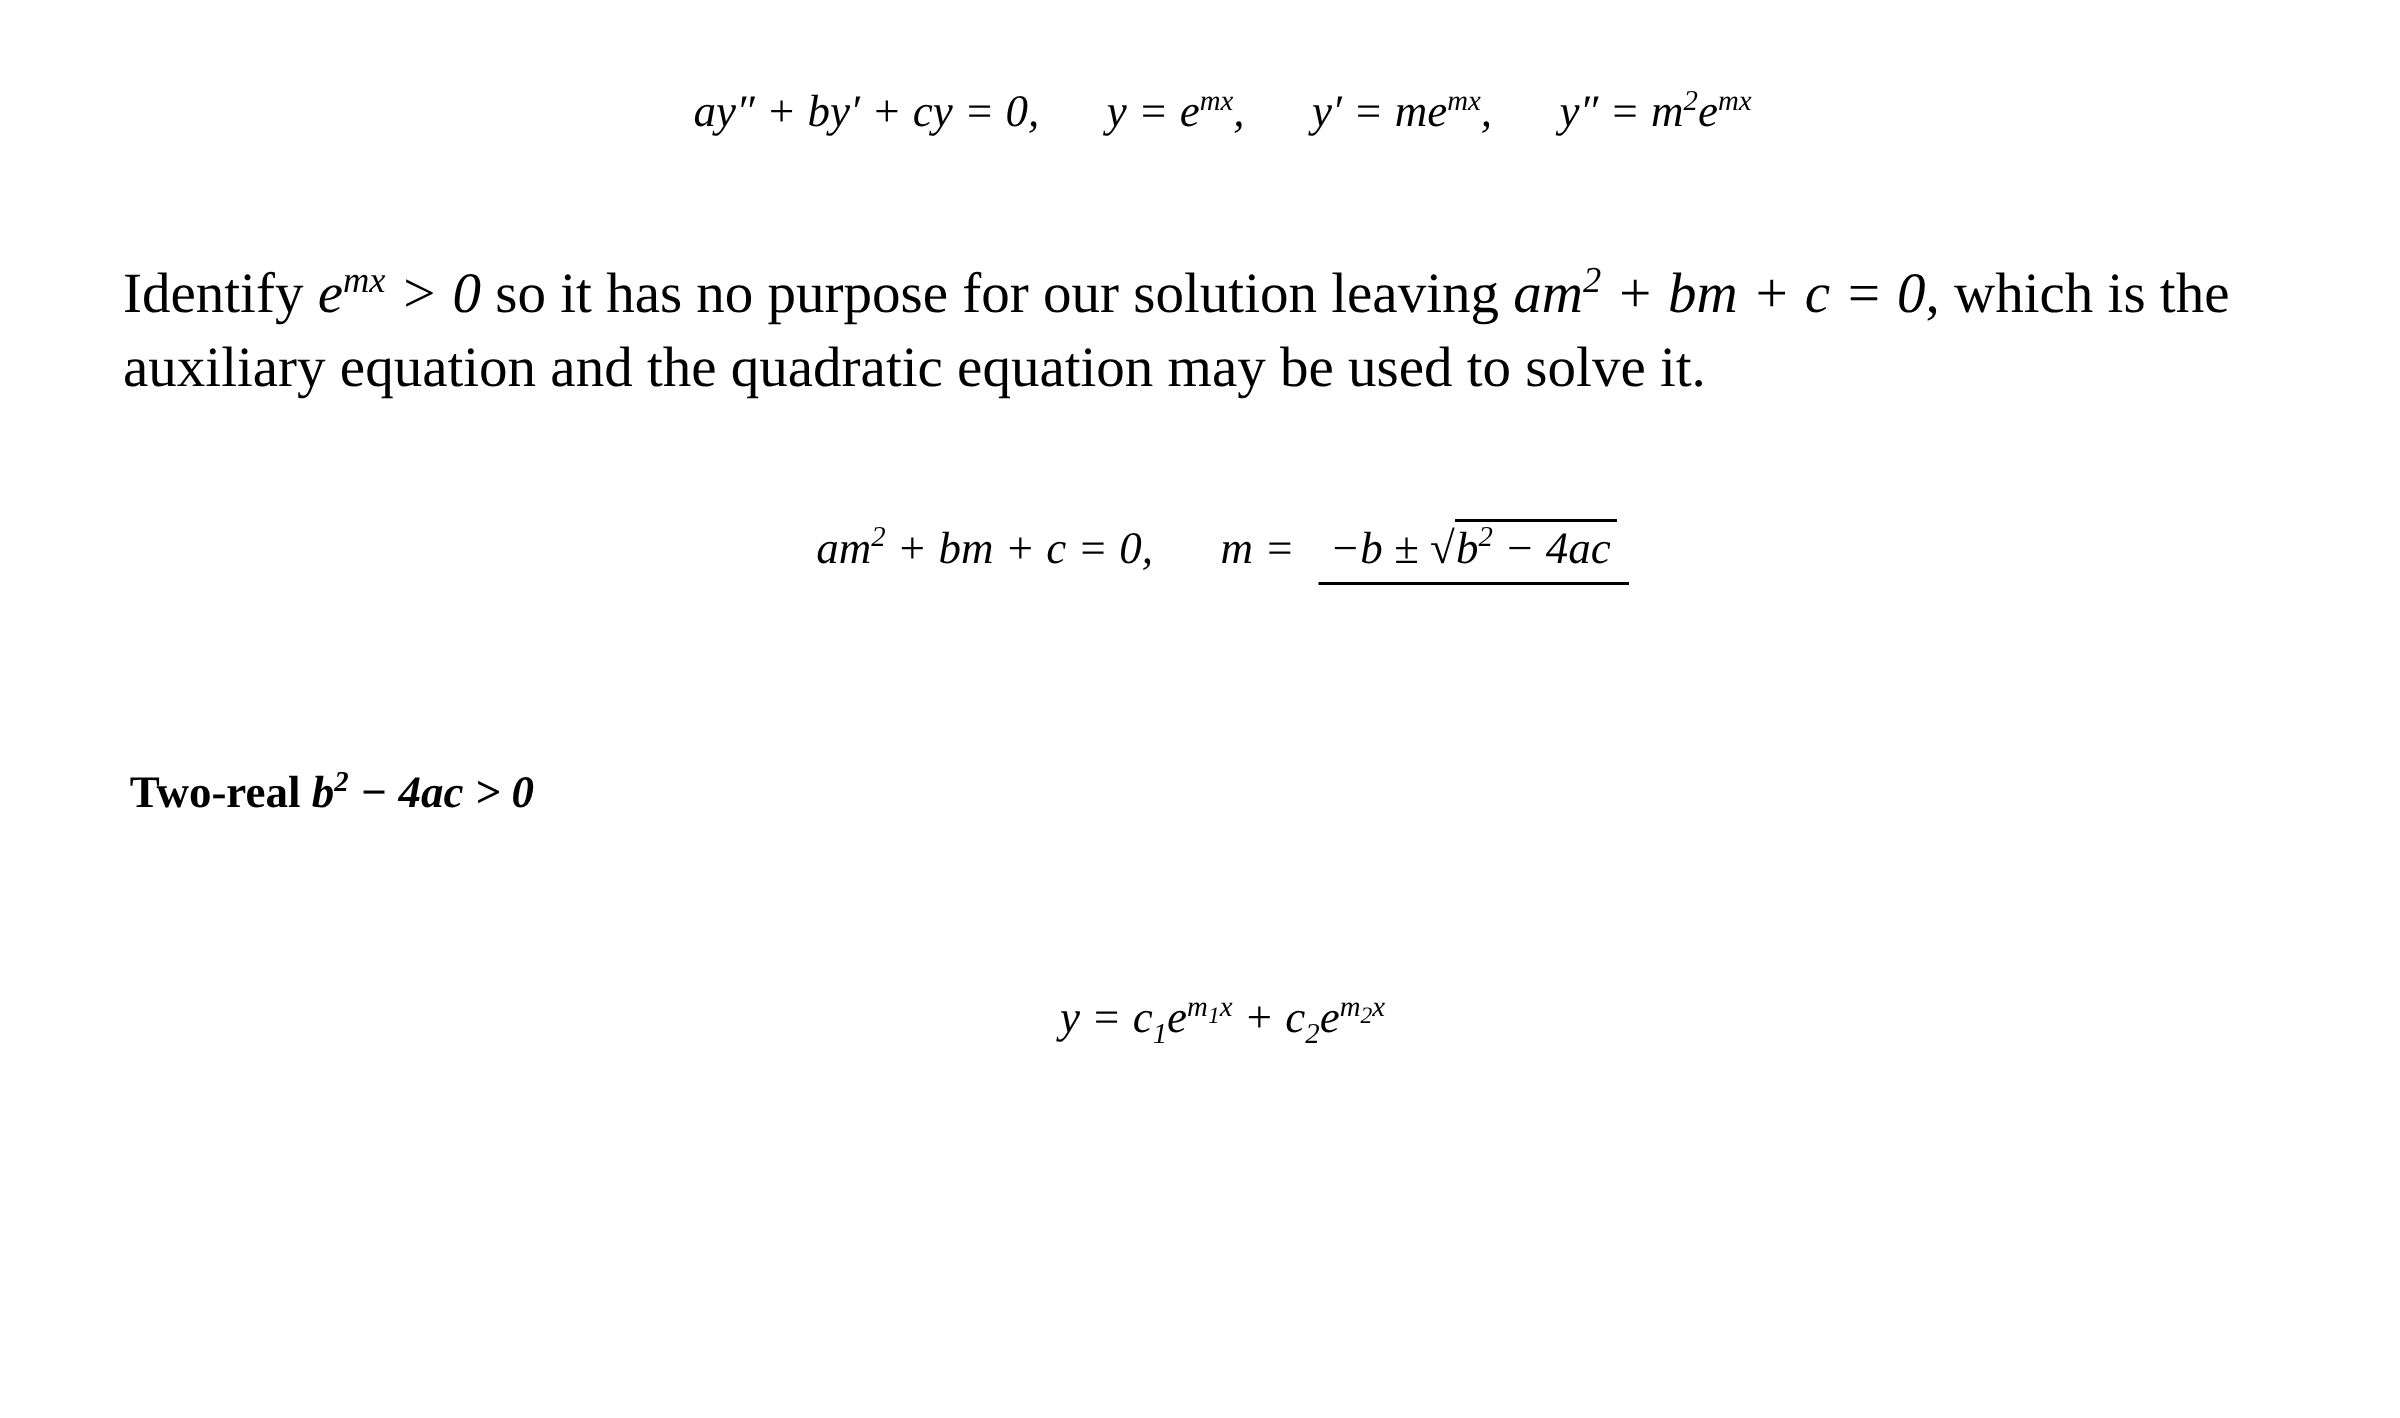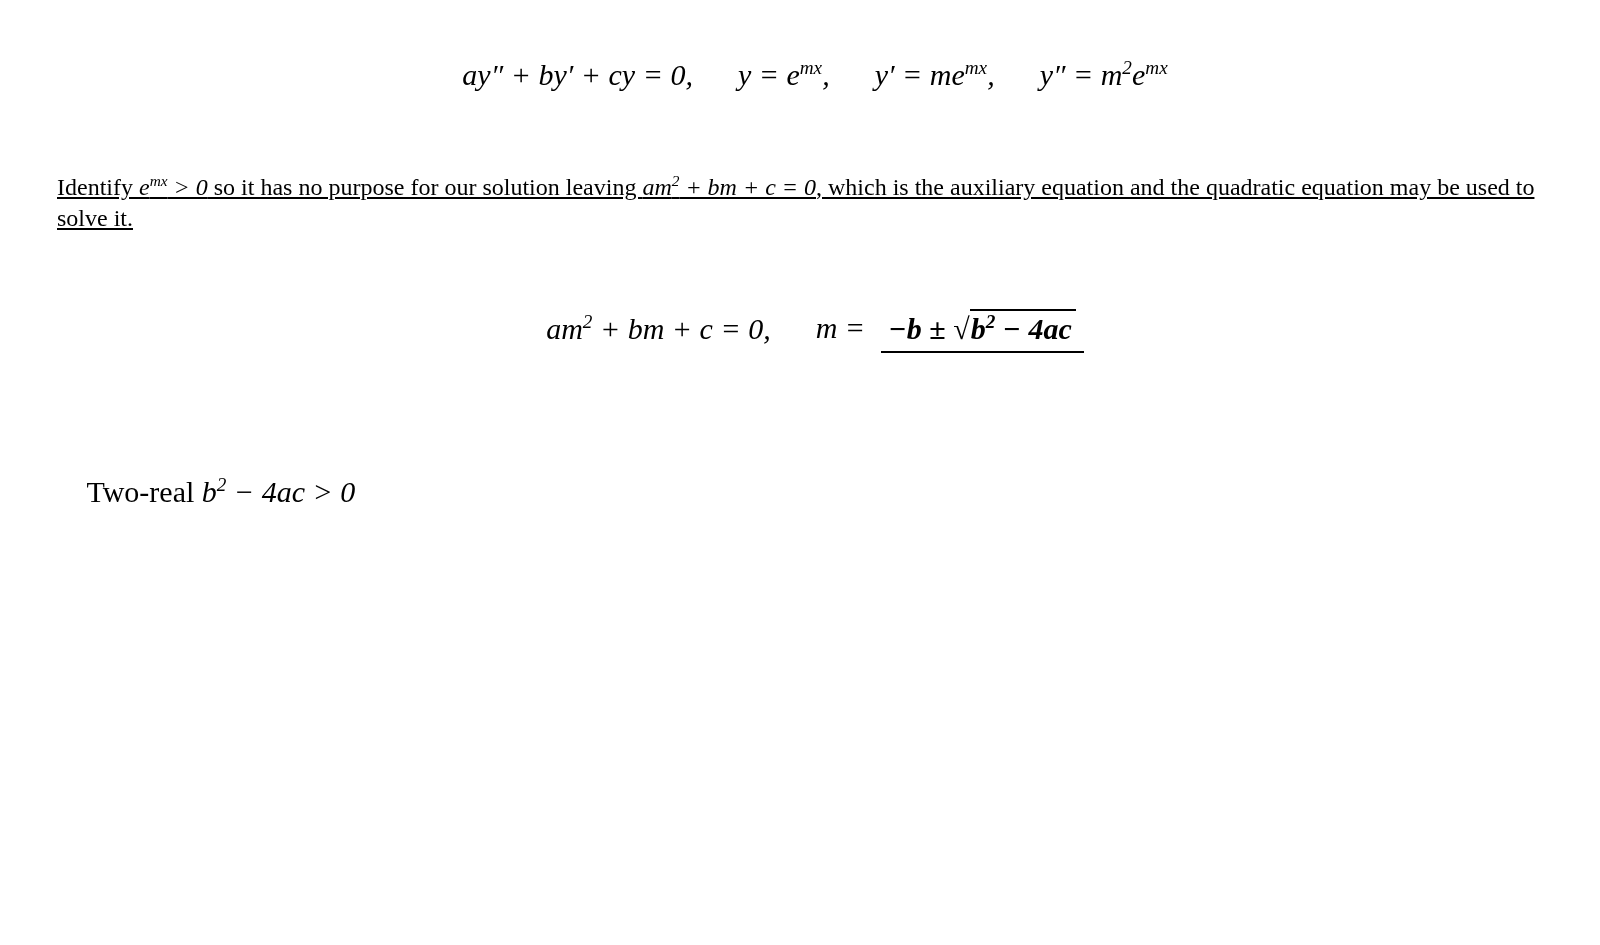--- a/index.html
+++ b/index.html
@@ -12,40 +12,38 @@
   .page { width: 1600px; height: 945px; position: relative; }
 
   .math { font-style: italic; }
   .rm   { font-style: normal; }
 
   sup { font-size: 64%; line-height: 0; vertical-align: super; }
   sub { font-size: 64%; line-height: 0; vertical-align: sub; }
   sup sub { font-size: 82%; }
 
   .center { text-align: center; white-space: pre; font-size: 30px; }
-  .leftline { margin-left: 57px; font-size: 30px; white-space: pre; }
+  .leftline { margin-left: 57px; font-size: 30px; white-space: pre; font-weight: bold; }
 
   .eq-line1 { padding-top: 24px; }
   .eq-line2 { margin-top: 40px; }
   .arrow-gap { margin-right: 52px; font-style: normal; }
 
   .paragraph {
-    margin: 46px 58px 0 57px;
-    font-size: 24px;
+    margin: 46px 58px 0 82px;
+    font-size: 38px;
     line-height: 1.3;
-    text-decoration: underline;
   }
 
   .aux-line { margin-top: 42px; }
   .frac {
     display: inline-block;
     vertical-align: middle;
     text-align: left;
     margin-left: 8px;
-    font-weight: bold;
   }
   .frac .num { display: block; border-bottom: 2px solid #000; padding: 2px 8px 5px; }
   .frac .den { display: block; padding-top: 4px; }
   .sqrt { white-space: nowrap; }
   .rad-sign { font-style: normal; }
   .radicand { border-top: 2px solid #000; padding: 1px 4px 0 1px; }
 
   .case-two-real { margin-top: 54px; }
   .sol-1         { margin-top: 48px; }
   .case-repeated { margin-top: 54px; }
@@ -63,18 +61,21 @@
   <p class="paragraph"><span class="rm">Identify </span><span class="math">e<sup>mx</sup> &gt; 0</span><span class="rm"> so it has no purpose for our solution leaving </span><span class="math">am<sup>2</sup> + bm + c = 0</span><span class="rm">, which is the auxiliary equation and the quadratic equation may be used to solve it.</span></p>
 
   <div class="center aux-line">
     <span class="math">am<sup>2</sup> + bm + c = 0,      </span><span class="math">m = </span><span class="frac"><span class="num math"><span>−b ± </span><span class="sqrt"><span class="rad-sign">√</span><span class="radicand">b<sup>2</sup> − 4ac</span></span></span></span>
   </div>
 
   <div class="leftline case-two-real">
     <span class="rm">Two-real </span><span class="math">b<sup>2</sup> − 4ac &gt; 0</span>
   </div>
 
+  <div class="center sol-1">
+    <span class="math">y = c<sub>1</sub>e<sup>m<sub>1</sub>x</sup> + c<sub>2</sub>e<sup>m<sub>2</sub>x</sup></span>
+  </div>
 
   <div class="leftline case-repeated">
     
   </div>
 
 </div>
 
 </body></html>

